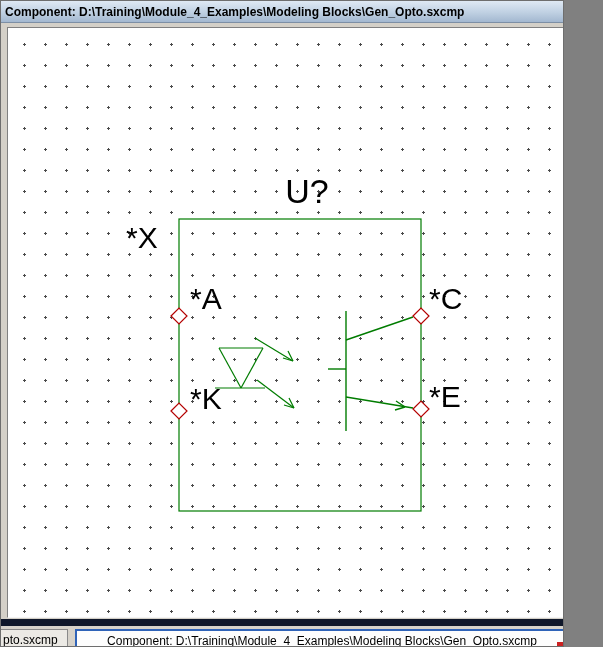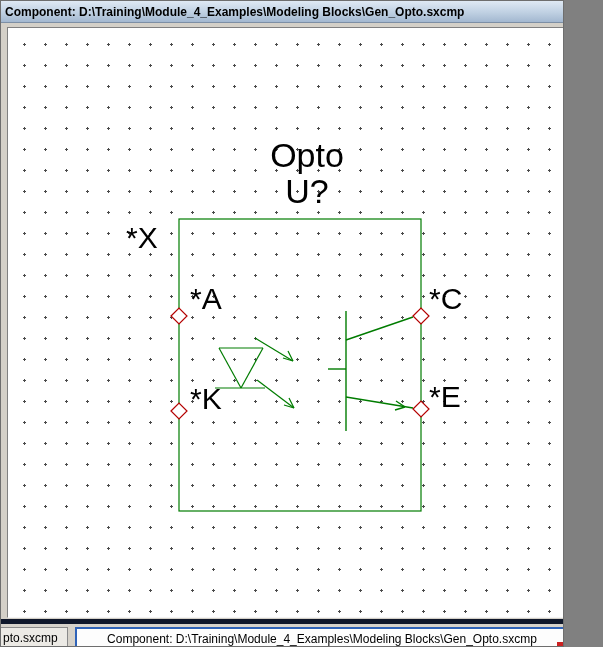--- a/index.html
+++ b/index.html
@@ -47,21 +47,21 @@
   .canvas svg { position:absolute; left:0; top:0; }
   .lbl {
     position:absolute; color:#000; white-space:nowrap;
     font-family:"Liberation Sans", sans-serif;
   }
   .lbl-big { font-size:34px; width:120px; text-align:center; }
   .lbl-pin { font-size:30px; }
   
   .tabbar {
     position:absolute; left:0; top:618px; width:603px; height:29px;
-    background:#d6d2ca; border-top:5px solid #0f172a;
+    background:#d6d2ca; border-top:7px solid #0f172a;
   }
   .tab-partial {
     position:absolute; left:0; top:3px; width:67px; height:23px;
     background:#eceae5; border:1px solid #8a8a8a; border-left:none;
     font-size:12px; line-height:21px; padding-left:2px;
     overflow:hidden; white-space:nowrap; color:#000; cursor:pointer;
   }
   .tab-active {
     position:absolute; left:74px; top:3px; width:494px; height:24px;
     background:#fdfdfd; border:2px solid #2f63b8;
@@ -129,21 +129,20 @@
       </g>
 
       <g stroke="#b40000" stroke-width="1.2" fill="#ffffff">
         <path d="M163 288 L171 280 L179 288 L171 296 Z"></path>
         <path d="M163 383 L171 375 L179 383 L171 391 Z"></path>
         <path d="M405 288 L413 280 L421 288 L413 296 Z"></path>
         <path d="M405 381 L413 373 L421 381 L413 389 Z"></path>
       </g>
     </svg>
 
-    <div class="lbl lbl-big" style="left:239px; top:108px;">Opto</div>
     <div class="lbl lbl-big" style="left:239px; top:144px;">U?</div>
 
     <div class="lbl lbl-pin" style="left:118px; top:193px;">*X</div>
     <div class="lbl lbl-pin" style="left:182px; top:254px;">*A</div>
     <div class="lbl lbl-pin" style="left:421px; top:254px;">*C</div>
     <div class="lbl lbl-pin" style="left:182px; top:354px;">*K</div>
     <div class="lbl lbl-pin" style="left:421px; top:352px;">*E</div>
   </div>
 
   <div class="tabbar">

